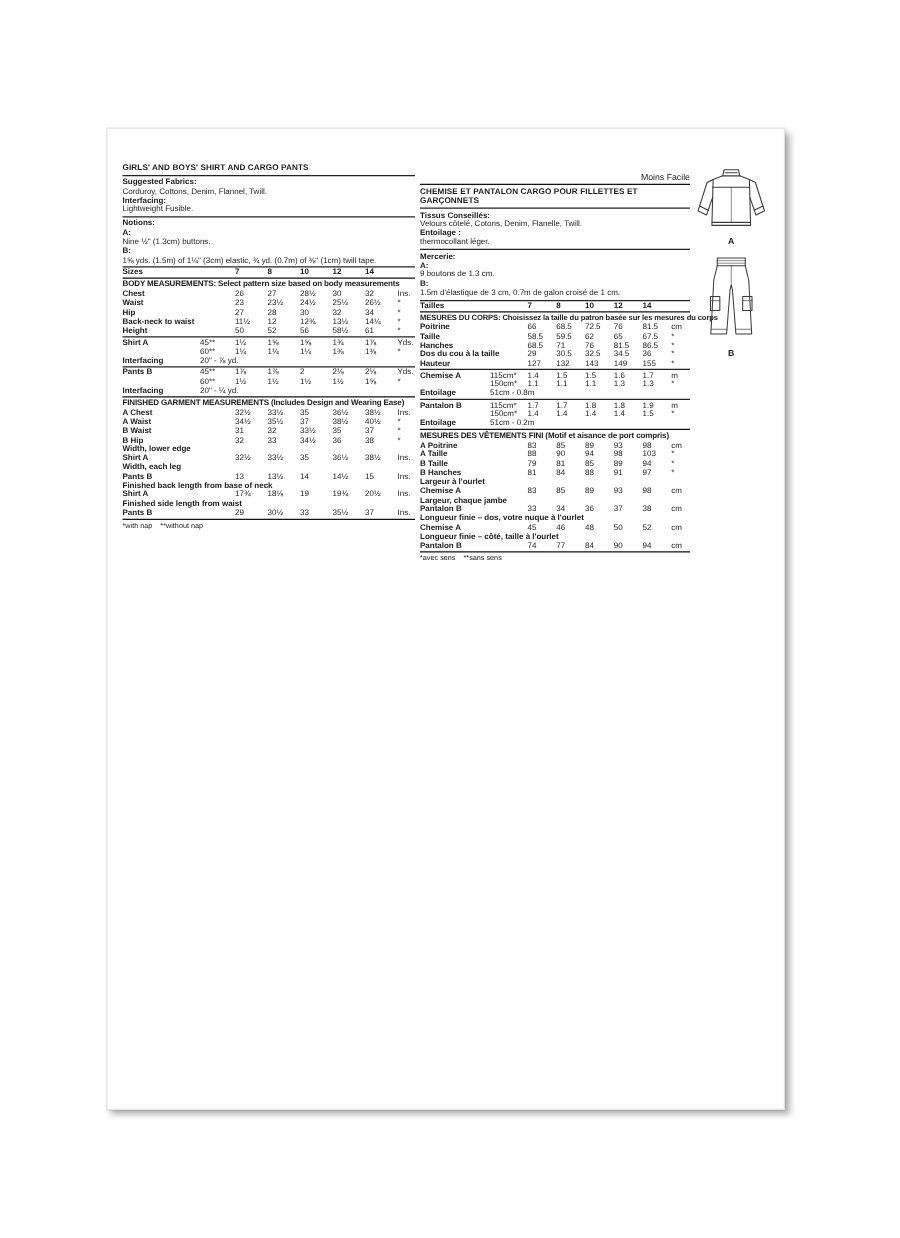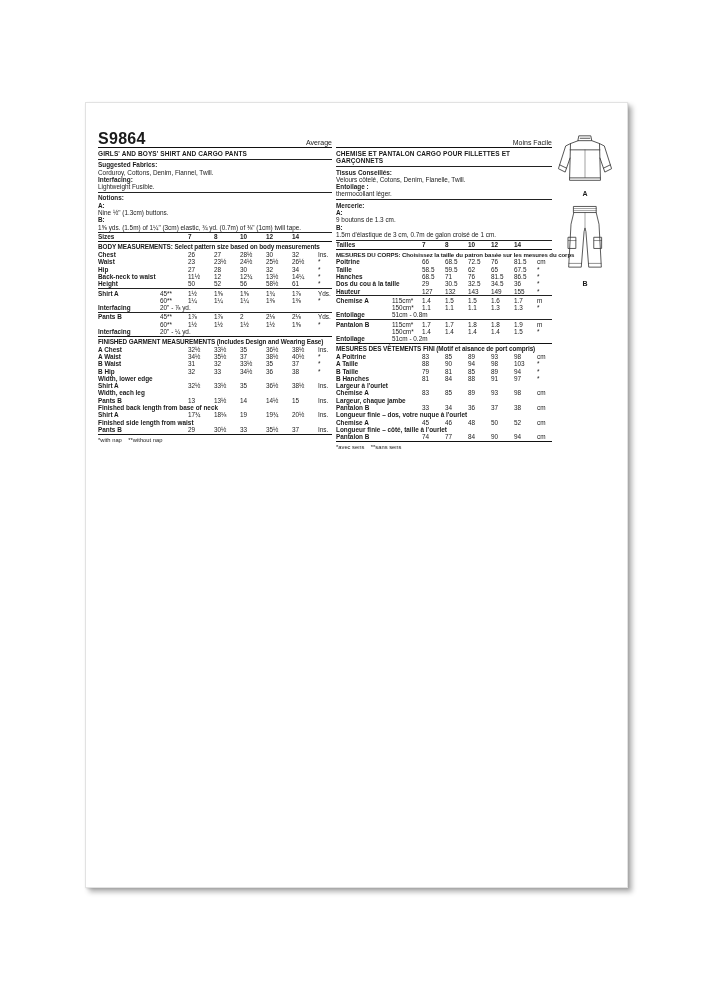--- a/index.html
+++ b/index.html
@@ -41,24 +41,20 @@
   .fig{display:block;margin:0 auto;}
   .fig-label{font-size:7px;font-weight:bold;margin:1px 0 6px 0;}
   svg{stroke:#3c3c3c;fill:none;stroke-width:0.9;stroke-linejoin:round;stroke-linecap:round;}
 </style>
 </head>
 <body>
 
 <div class="page">
 
   <div class="col col-en">
-    <div class="hdr">
-      <span class="sku">S9864</span>
-      <span class="diff">Average</span>
-    </div>
     <div class="sect-title">GIRLS' AND BOYS' SHIRT AND CARGO PANTS</div>
     <div class="para">
         <span class="c b">Suggested Fabrics:</span>
         <span class="c "> Corduroy, Cottons, Denim, Flannel, Twill. </span>
         <span class="c b">Interfacing:</span>
         <span class="c "> Lightweight Fusible.</span>
       </div>
     <div class="para">
         <span class="c b">Notions:</span>
         <span class="c "> </span>

